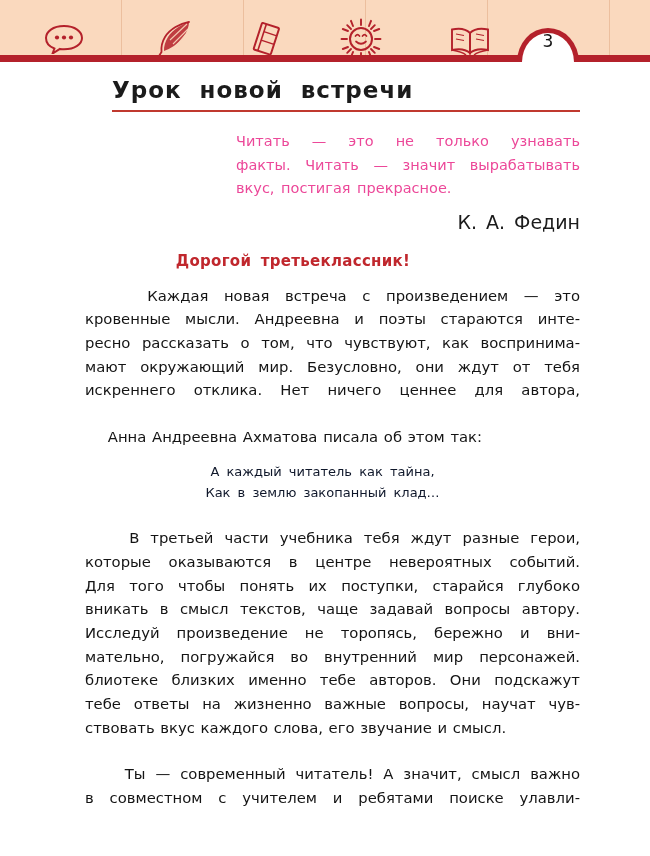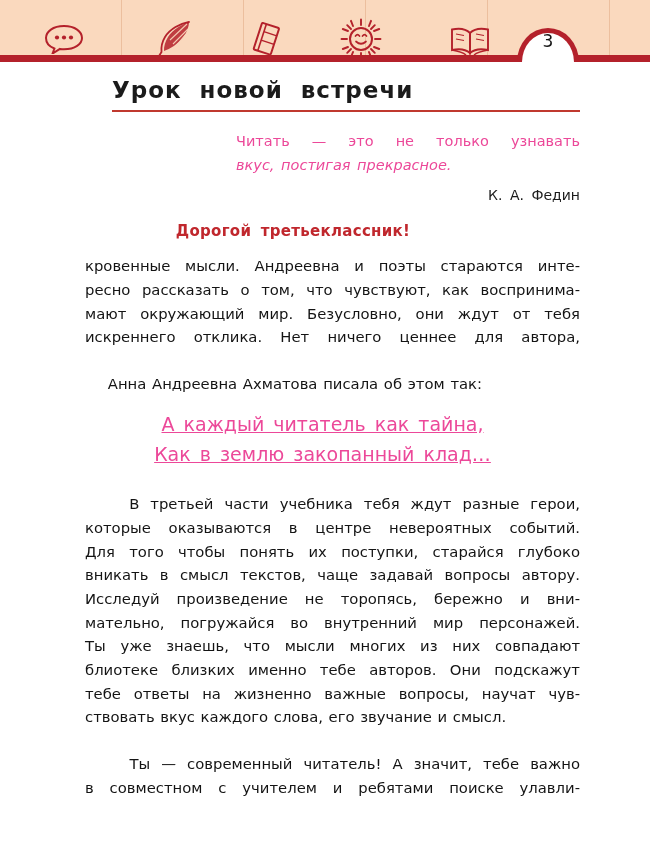--- a/index.html
+++ b/index.html
@@ -111,25 +111,24 @@
     line-height: 1.62;
     color: #ec4899;
     text-align: justify;
     text-align-last: justify;
     word-spacing: 2px;
   }
   .epigraph-line { display: block; }
   .epigraph-line.last {
     text-align: right;
     text-align-last: left;
-    font-style: italic;
   }
   .epigraph-author {
     margin: 10px 70px 0 236px;
-    font-size: 14px;
+    font-size: 19px;
     color: #1b1b1b;
     text-align: right;
     word-spacing: 3px;
   }
 
   .red-heading {
     margin: 19px 0 0 0;
     text-align: center;
     padding-right: 64px;
     font-size: 15px;
@@ -161,25 +160,24 @@
   }
   .para.first { margin-top: 0; }
 
   .poem {
     margin: 13px 0 0 0;
     text-align: center;
     padding-right: 20px;
   }
   .poem-line {
     display: block;
-    font-size: 19px;
+    font-size: 13px;
     line-height: 1.6;
-    color: #ec4899;
+    color: #0f172a;
     word-spacing: 3px;
-    text-decoration: underline;
   }
 </style>
 </head>
 <body>
 
 <div class="header-band">
   <div class="header-band-seam" style="left:121px;"></div>
   <div class="header-band-seam" style="left:243px;"></div>
   <div class="header-band-seam" style="left:365px;"></div>
   <div class="header-band-seam" style="left:487px;"></div>
@@ -258,29 +256,31 @@
 
 <div class="content">
 
   <div class="title-wrap">
     <div class="page-title">Урок  новой  встречи</div>
     <div class="title-rule"></div>
   </div>
 
   <div class="epigraph">
     <span class="epigraph-line">Читать — это не только узнавать</span>
+    <span class="epigraph-line">факты. Читать — значит вырабатывать</span>
     <span class="epigraph-line last">вкус, постигая прекрасное.</span>
   </div>
   <div class="epigraph-author">К. А. Федин</div>
 
   <div class="red-heading">Дорогой  третьеклассник!</div>
 
   <div class="body-block">
 
     <div class="para first">
+      <span class="para-line">    Каждая новая встреча с произведением — это</span>
       <span class="para-line">кровенные мысли. Андреевна и поэты стараются инте-</span>
       <span class="para-line">ресно рассказать о том, что чувствуют, как воспринима-</span>
       <span class="para-line">мают окружающий мир. Безусловно, они ждут от тебя</span>
       <span class="para-line">искреннего отклика. Нет ничего ценнее для автора,</span>
     </div>
 
     <div class="para">
       <span class="para-line last">    Анна Андреевна Ахматова писала об этом так:</span>
     </div>
 
@@ -289,26 +289,25 @@
       <span class="poem-line">Как в землю закопанный клад…</span>
     </div>
 
     <div class="para">
       <span class="para-line">    В третьей части учебника тебя ждут разные герои,</span>
       <span class="para-line">которые оказываются в центре невероятных событий.</span>
       <span class="para-line">Для того чтобы понять их поступки, старайся глубоко</span>
       <span class="para-line">вникать в смысл текстов, чаще задавай вопросы автору.</span>
       <span class="para-line">Исследуй произведение не торопясь, бережно и вни-</span>
       <span class="para-line">мательно, погружайся во внутренний мир персонажей.</span>
-      <span class="para-line">Ты уже знаешь, что мысли многих из них совпадают</span>
       <span class="para-line">блиотеке близких именно тебе авторов. Они подскажут</span>
       <span class="para-line">тебе ответы на жизненно важные вопросы, научат чув-</span>
       <span class="para-line last">ствовать вкус каждого слова, его звучание и смысл.</span>
     </div>
 
     <div class="para">
-      <span class="para-line">    Ты — современный читатель! А значит, тебе важно</span>
+      <span class="para-line">    Ты — современный читатель! А значит, смысл важно</span>
       <span class="para-line">в совместном с учителем и ребятами поиске улавли-</span>
 
     </div>
 
   </div>
 </div>
 
 </body></html>

